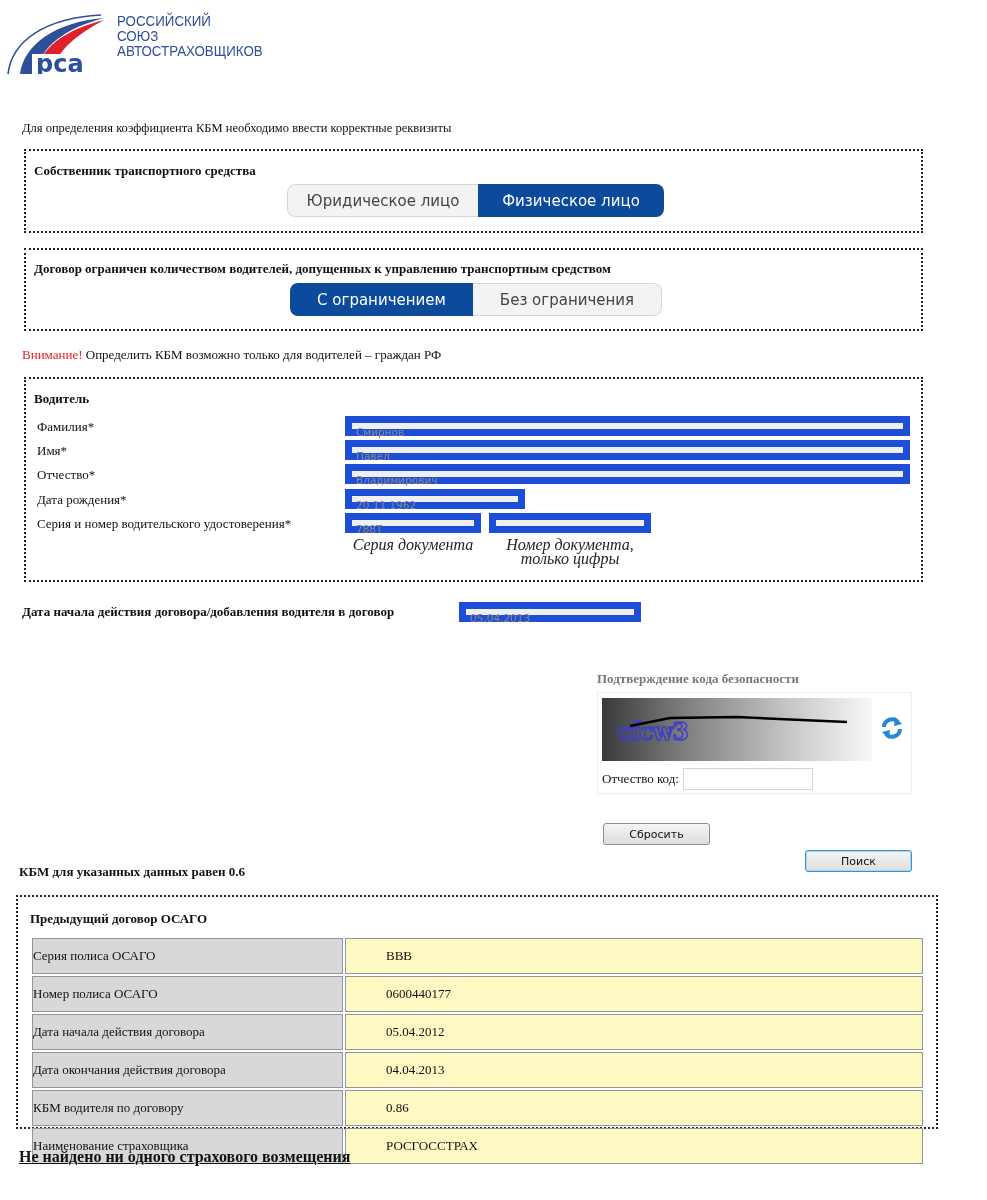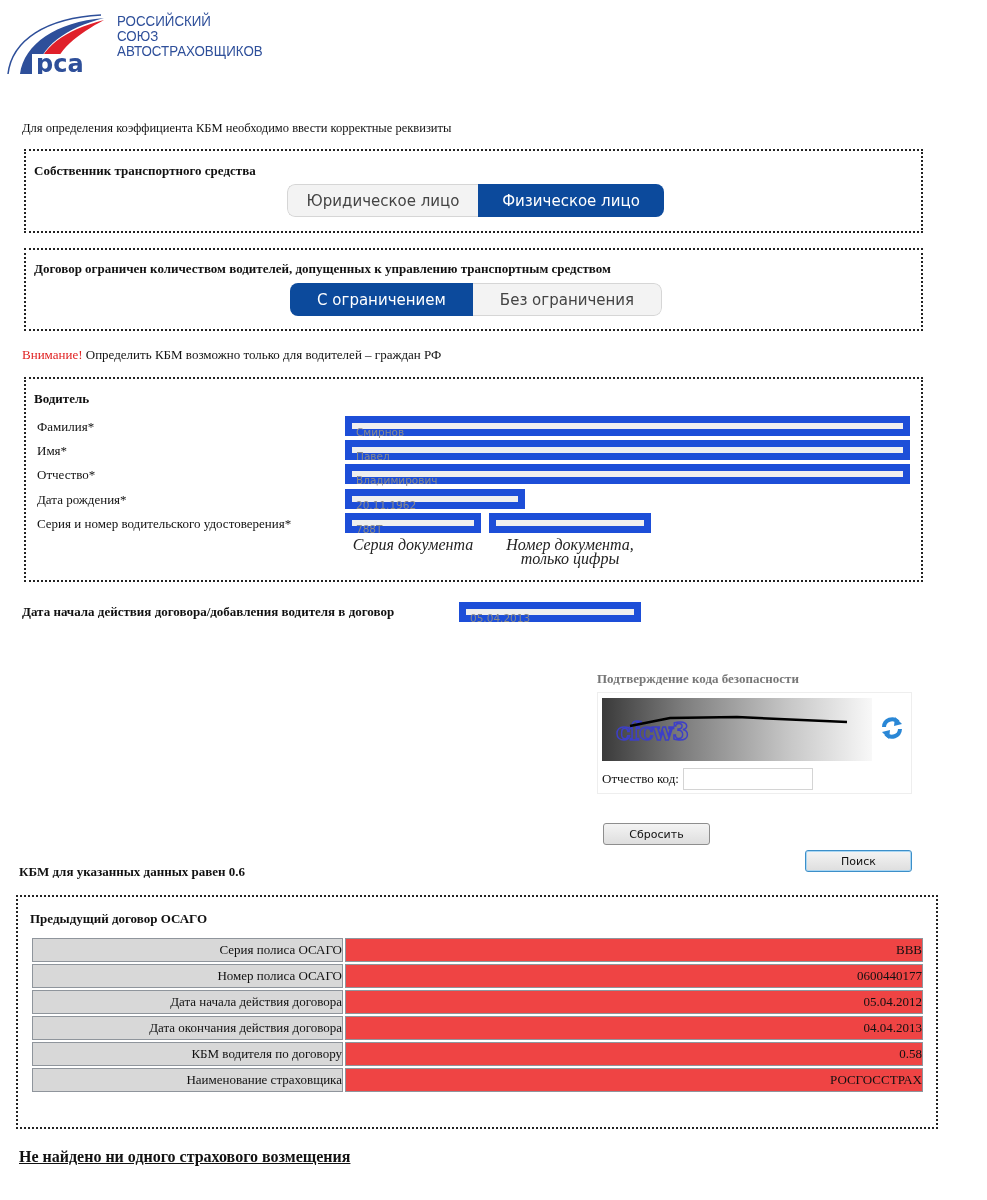--- a/index.html
+++ b/index.html
@@ -65,23 +65,23 @@
 
   .btn { position: absolute; height: 22px; font-family: "DejaVu Sans", "Liberation Sans", sans-serif; font-size: 11px;
     display: flex; align-items: center; justify-content: center; color: #111;
     background: linear-gradient(#f4f4f4, #dedede); border: 1px solid #8e8e8e; border-radius: 3px; }
   .btn-reset { left: 603px; top: 823px; width: 107px; }
   .btn-search { left: 805px; top: 823px; width: 107px; border-color: #3c8fc9; box-shadow: inset 0 0 0 1px #a9d6f3; margin-top: 27px; }
 
   .kbm { left: 19px; top: 864px; font-weight: bold; font-size: 13px; }
 
   table.res { position: absolute; left: 30px; top: 936px; border-collapse: separate; border-spacing: 2px; }
-  table.res td { height: 24px; border: 1px solid #8f959c; font-size: 13px; text-align: right; padding: 0; }
+  table.res td { height: 36px; border: 1px solid #8f959c; font-size: 13px; text-align: left; padding: 0; }
   table.res td.k { width: 311px; background: #d8d8d8; }
-  table.res td.v { width: 578px; background: #ef4444; }
+  table.res td.v { width: 578px; background: #fef9c3; padding-left: 40px; }
 
   .none { left: 19px; top: 1148px; font-weight: bold; font-size: 16px; text-decoration: underline; }
 </style>
 </head>
 <body>
 
 <div class="abs logo">
   <svg width="110" height="62" viewBox="0 0 110 62">
     <path d="M2 62 C6 28 40 6 95 3" stroke="#2e4f9a" stroke-width="1.5" fill="none"></path>
     <path d="M14 62 C18 32 50 10 98 6 C60 16 34 34 30 62 Z" fill="#2e4f9a"></path>
@@ -179,21 +179,21 @@
   <tr>
         <td class="k">Дата начала действия договора</td>
         <td class="v">05.04.2012</td>
       </tr>
   <tr>
         <td class="k">Дата окончания действия договора</td>
         <td class="v">04.04.2013</td>
       </tr>
   <tr>
         <td class="k">КБМ водителя по договору</td>
-        <td class="v">0.58</td>
+        <td class="v">0.86</td>
       </tr>
   <tr>
         <td class="k">Наименование страховщика</td>
         <td class="v">РОСГОССТРАХ</td>
       </tr>
 </tbody>
   </table>
 
 <div class="abs none">Не найдено ни одного страхового возмещения</div>
 

